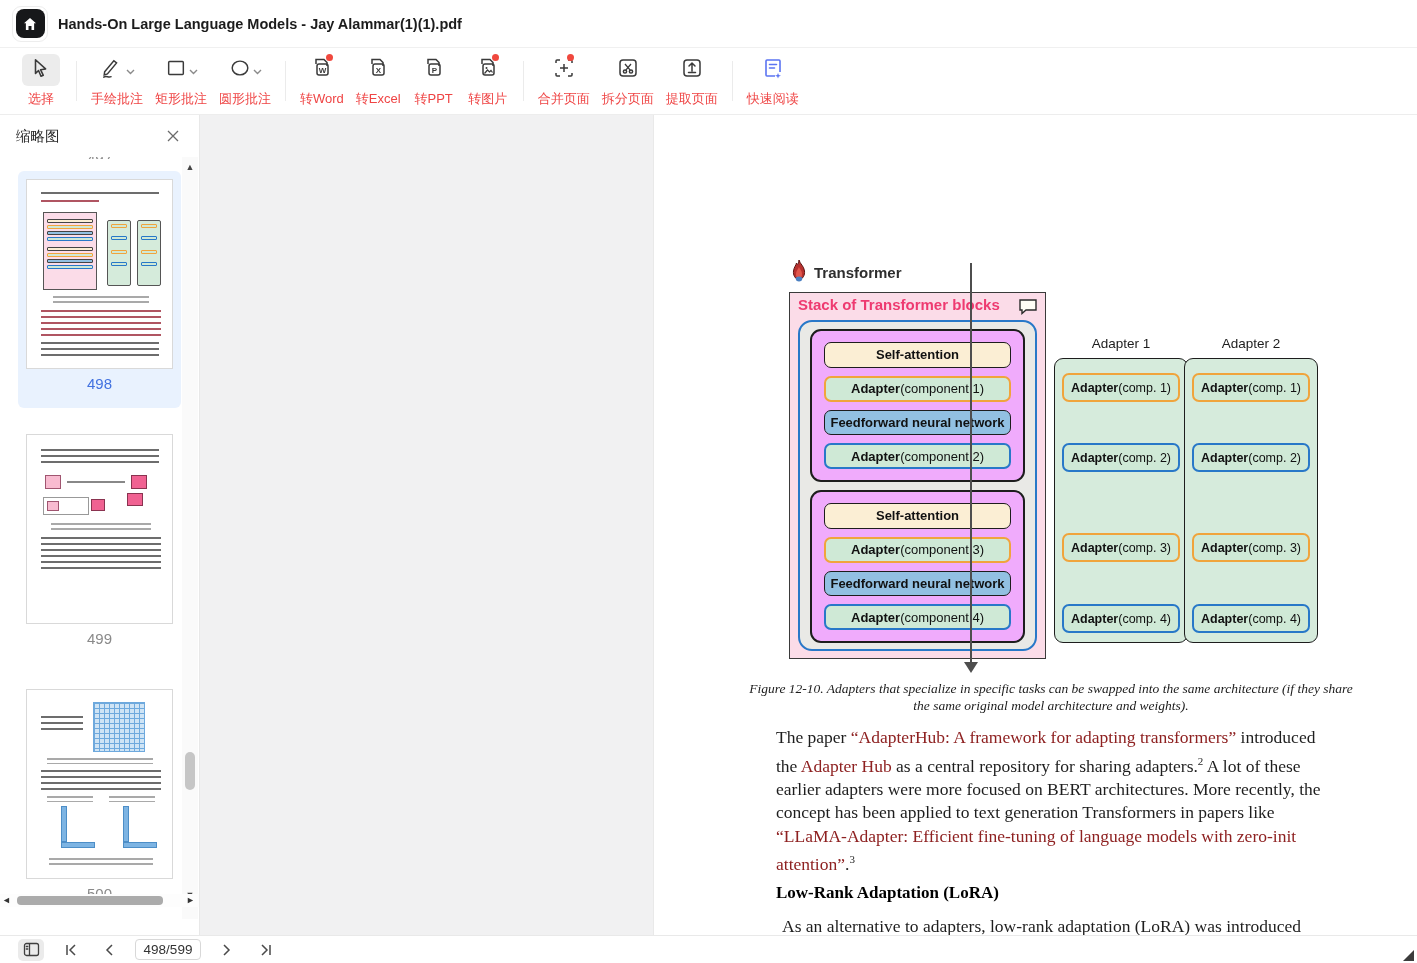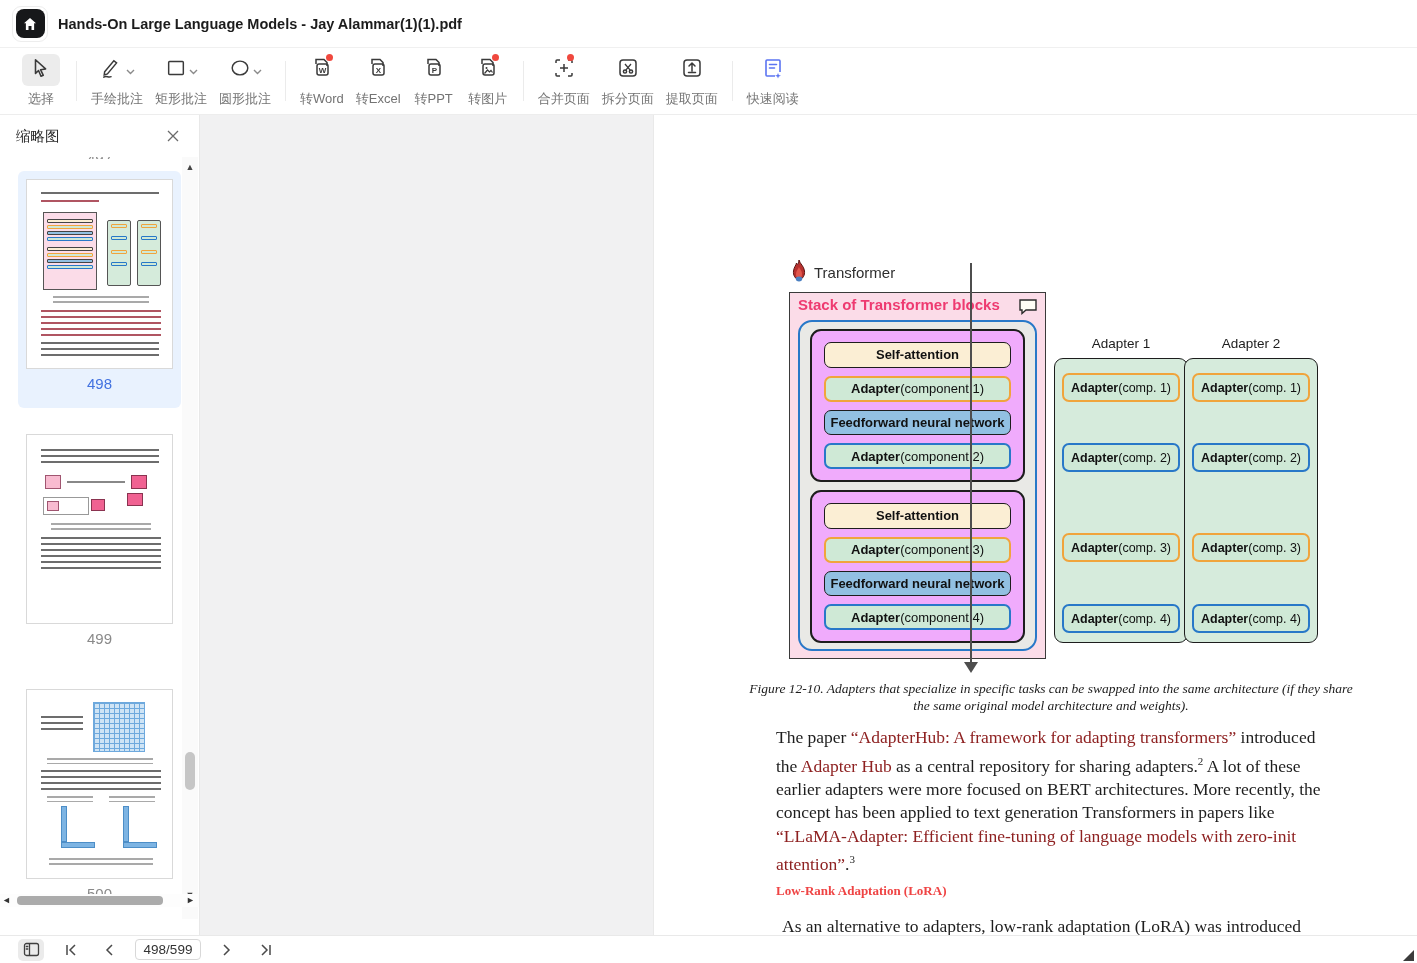--- a/index.html
+++ b/index.html
@@ -19,21 +19,21 @@
   .file-meta { font-size:12px; color:#9c9c9c; }
 
   
   .toolbar { position:absolute; left:0; top:48px; width:100%; height:67px; background:#fff;
              border-bottom:1px solid #ededed; display:flex; align-items:center; padding-left:14px; }
   .tb-item { display:flex; flex-direction:column; align-items:center; justify-content:center;
              min-width:54px; padding:0 6px; cursor:pointer; position:relative; }
   .tb-icon { width:38px; height:32px; display:flex; align-items:center; justify-content:center;
              border-radius:6px; position:relative; }
   .tb-item.active .tb-icon { background:#ececec; }
-  .tb-label { font-size:13px; color:#737373; margin-top:4px; white-space:nowrap; }
+  .tb-label { font-size:13px; color:#ef4444; margin-top:4px; white-space:nowrap; }
   .tb-divider { width:1px; height:40px; background:#ebebeb; margin:0 8px; }
   .badge { position:absolute; top:-2px; right:2px; width:7px; height:7px; border-radius:50%;
            background:#f0483e; }
   .chev { margin-left:2px; }
 
   
   .main { position:absolute; left:0; top:115px; width:1417px; height:820px; }
 
   
   .sidebar { position:absolute; left:0; top:0; width:200px; height:820px; background:#fff;
@@ -119,21 +119,21 @@
   .adbl { background:#cfe9d6; border:2px solid #2878c8; }
   .acol { position:absolute; top:221px; width:134px; }
   .acol.c1 { left:400px; } .acol.c2 { left:530px; }
   .acol-title { text-align:center; font-size:13.5px; color:#1d1d1d; height:18px; }
   .acol-box { position:relative; margin-top:4px; height:285px; background:#d6ebdc;
               border:1.6px solid #1d1d1d; border-radius:9px; }
   .acol-box .frow { position:absolute; left:7px; right:7px; height:29px; font-size:12.5px; }
   .ar0 { top:14px; } .ar1 { top:84px; } .ar2 { top:174px; } .ar3 { top:245px; }
   .caption { position:absolute; left:95px; top:566px; width:604px; text-align:center;
              font-style:italic; font-size:13.5px; line-height:16.5px; color:#1b1b1b; }
-  .h-lora { position:absolute; left:122px; top:768px; font-size:13px; font-weight:700; color:#ef4444; }
+  .h-lora { position:absolute; left:122px; top:768px; font-size:17px; font-weight:700; color:#000000; }
 
   
   .bottombar { position:absolute; left:0; top:935px; width:100%; height:28px; background:#fff;
                border-top:1px solid #e9e9e9; display:flex; align-items:center; gap:13px;
                padding-left:18px; }
   .bb-btn { display:flex; align-items:center; justify-content:center; cursor:pointer;
             width:26px; height:22px; border-radius:5px; }
   .bb-btn.active { background:#ebebeb; }
   .page-input { width:66px; height:21px; border:1px solid #d8d8d8; border-radius:4px;
                 text-align:center; font-size:13.5px; color:#333; outline:none;
@@ -431,21 +431,21 @@
         <div class="h-arrow" style="left:2px;">◄</div>
         <div class="h-thumb"></div>
         <div class="h-arrow" style="right:4px;">►</div>
       </div>
     </aside>
 
     <div class="canvas">
       <div class="page serif">
 
 
-        <div class="fig-label" style="font-family:'Liberation Sans',sans-serif;">
+        <div class="fig-label" style="font-family:'Liberation Sans',sans-serif;font-weight:bold;">
           <span>
             <svg width="18" height="24" viewBox="0 0 18 24">
                 <path d="M9 1 C10 5 14 7 14.5 12 C15 16 13 20 9 21 C5 20 3 16 3.5 12 C4 8 6 6.5 6.5 4 C7.5 6 8.5 6.5 9 1 Z" fill="#b8312f" stroke="#5a1413" stroke-width="1"></path>
                 <path d="M9 8 C10 10.5 12 11.5 12 15 C12 18 10.8 19.5 9 20 C7.2 19.5 6 18 6 15 C6 12 8 10.5 9 8 Z" fill="#e2574c"></path>
                 <ellipse cx="9" cy="20" rx="3.2" ry="2.4" fill="#4a7fc1"></ellipse>
               </svg>
           </span>
           <span>Transformer</span>
         </div>
 

